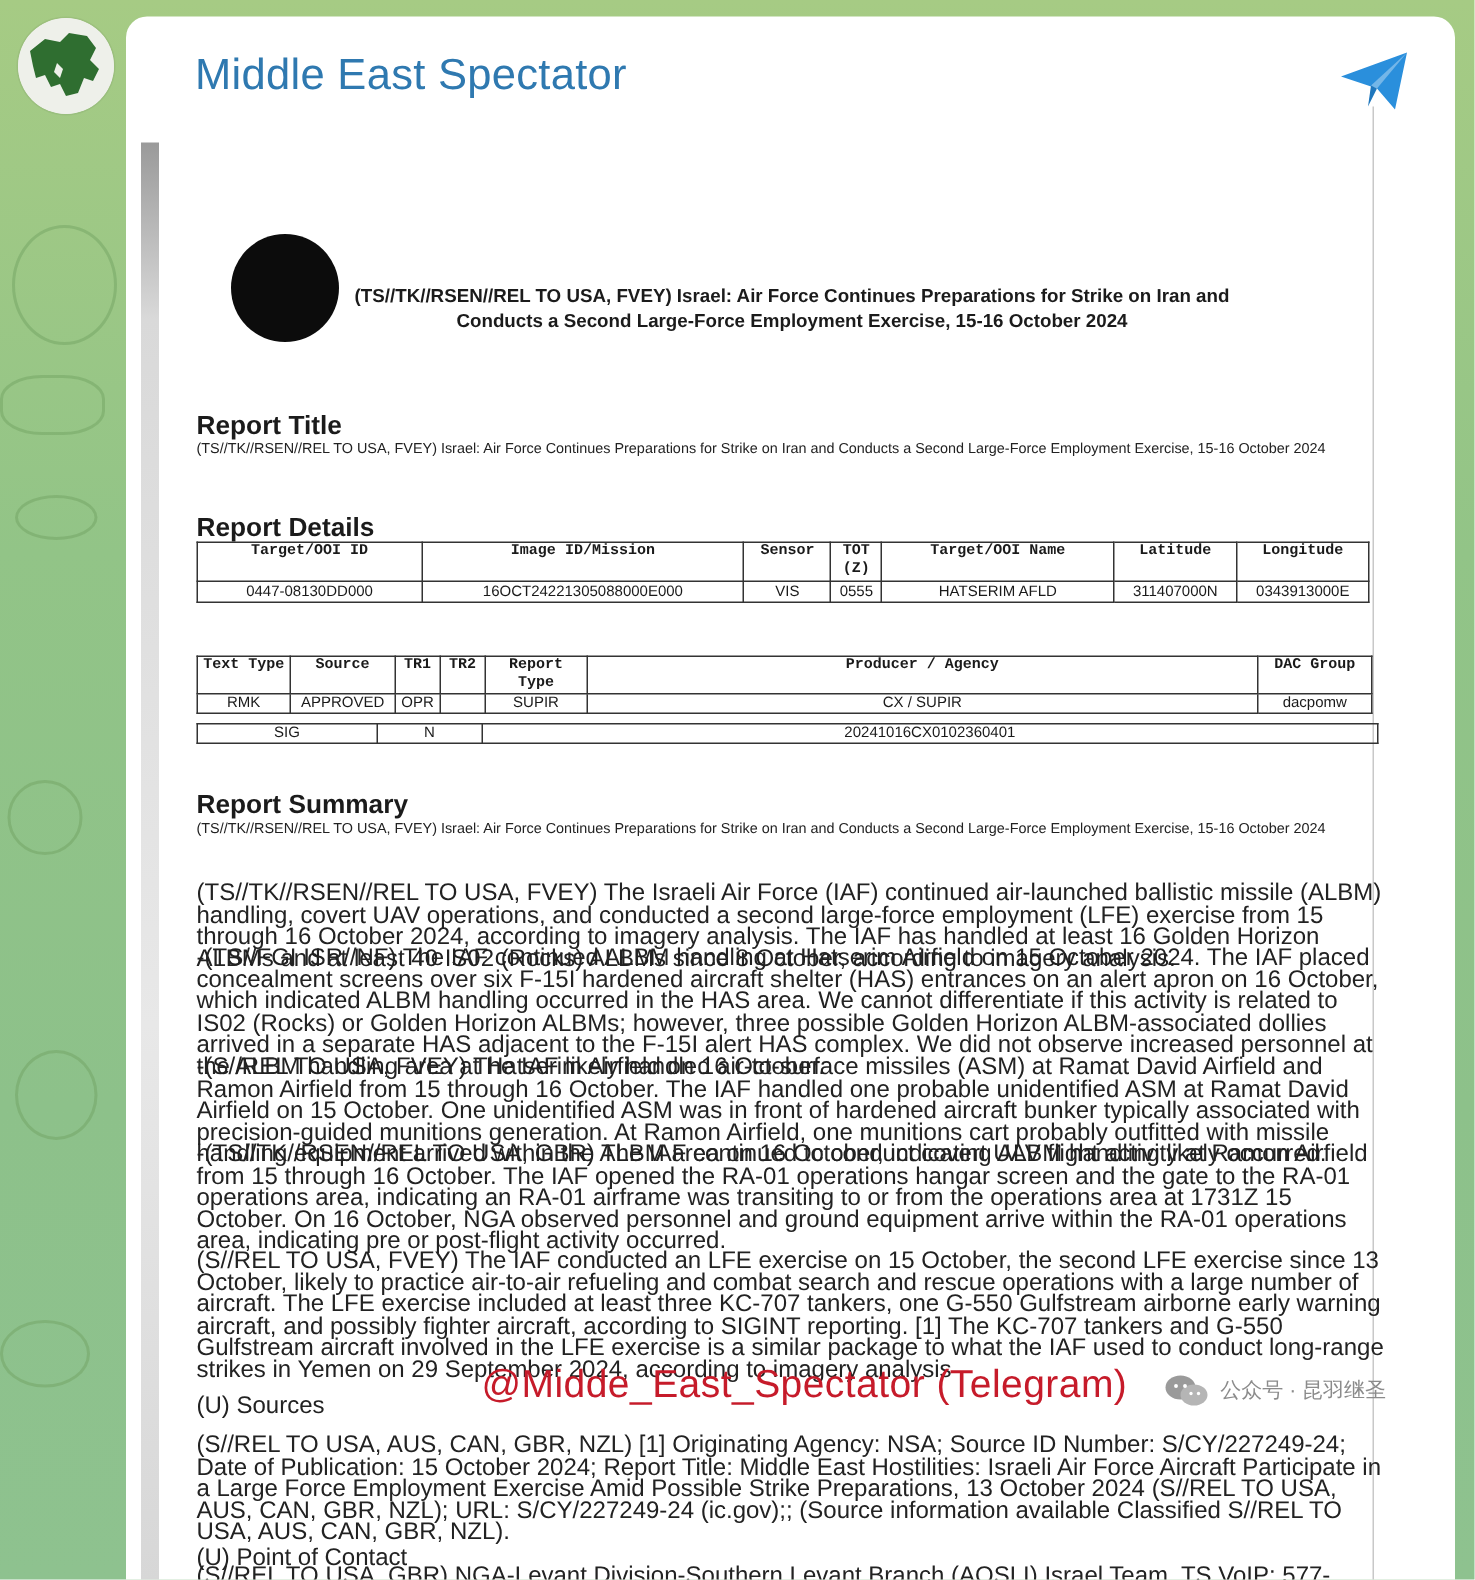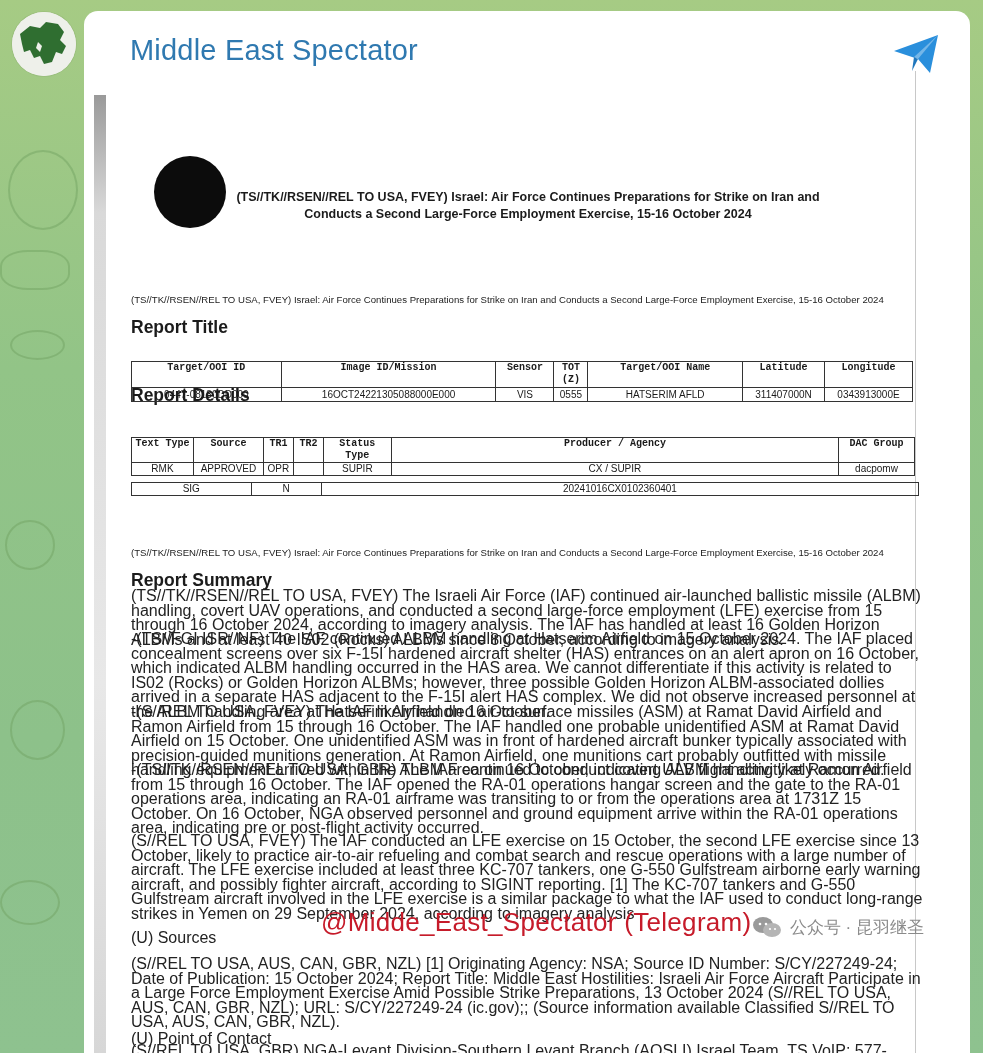--- a/index.html
+++ b/index.html
@@ -46,42 +46,42 @@
     border-radius: 50%; background: #0c0c0c;
   }
   .classification {
     position: absolute; left: 170px; top: 55px; width: 490px; text-align: center;
     font-weight: bold; font-size: 12.5px; letter-spacing: 0.1px;
   }
   .doc-title {
     position: absolute; left: 112px; top: 88px; width: 620px; text-align: center;
     font-weight: bold; font-size: 12.5px; line-height: 17px;
   }
-  .sec-head { position: absolute; left: 25px; font-weight: bold; font-size: 17.5px; margin-top: 44px; }
+  .sec-head { position: absolute; left: 25px; font-weight: bold; font-size: 17.5px; }
   .sec-text {
     position: absolute; left: 25px; width: 790px;
     font-size: 10px; line-height: 14px; color: #222;
   }
   table.rt {
     position: absolute; border-collapse: collapse; font-size: 10px; color: #1a1a1a;
     border: 1.6px solid #222;
   }
   table.rt th, table.rt td {
     border: 1px solid #333; text-align: center; padding: 0 3px; line-height: 12px;
   }
   table.rt th { font-weight: bold; vertical-align: top; font-family: Liberation Mono, monospace; }
   .para { position: absolute; left: 25px; width: 792px; font-size: 16px; line-height: 14.6px; color: #222; }
   .watermark {
     position: absolute; left: 215px; top: 806px;
     font-size: 26px; color: #c61b2a; letter-spacing: 0.3px;
     font-family: "Liberation Sans", sans-serif;
   }
   .wechat-mark {
     position: absolute; right: 0px; top: 904px; display: flex; align-items: center;
-    color: #8b8b8b; font-size: 17px;
+    color: #8b8b8b; font-size: 14px;
   }
   .wechat-icon { width: 30px; height: 24px; margin-right: 8px; }
 </style>
 </head>
 <body>
 
 <div class="doodle" style="left:8px;top:150px;width:70px;height:80px;"></div>
 <div class="doodle" style="left:0px;top:250px;width:70px;height:40px;border-radius:40%;"></div>
 <div class="doodle" style="left:10px;top:330px;width:55px;height:30px;"></div>
 <div class="doodle" style="left:5px;top:520px;width:50px;height:50px;"></div>
@@ -139,21 +139,21 @@
     </tbody>
       </table>
 
     <table class="rt" style="left:25px;top:336px;width:784px;">
       <tbody>
           <tr style="height:12px;">
         <th style="width:62px;">Text Type</th>
         <th style="width:70px;">Source</th>
         <th style="width:30px;">TR1</th>
         <th style="width:30px;">TR2</th>
-        <th style="width:68px;">Status Type</th>
+        <th style="width:68px;">Report Type</th>
         <th style="width:448px;">Producer / Agency</th>
         <th style="width:76px;">DAC Group</th>
       </tr>
       <tr style="height:12px;">
         <td>RMK</td>
         <td>APPROVED</td>
         <td>OPR</td>
         <td></td>
         <td>SUPIR</td>
         <td>CX / SUPIR</td>

